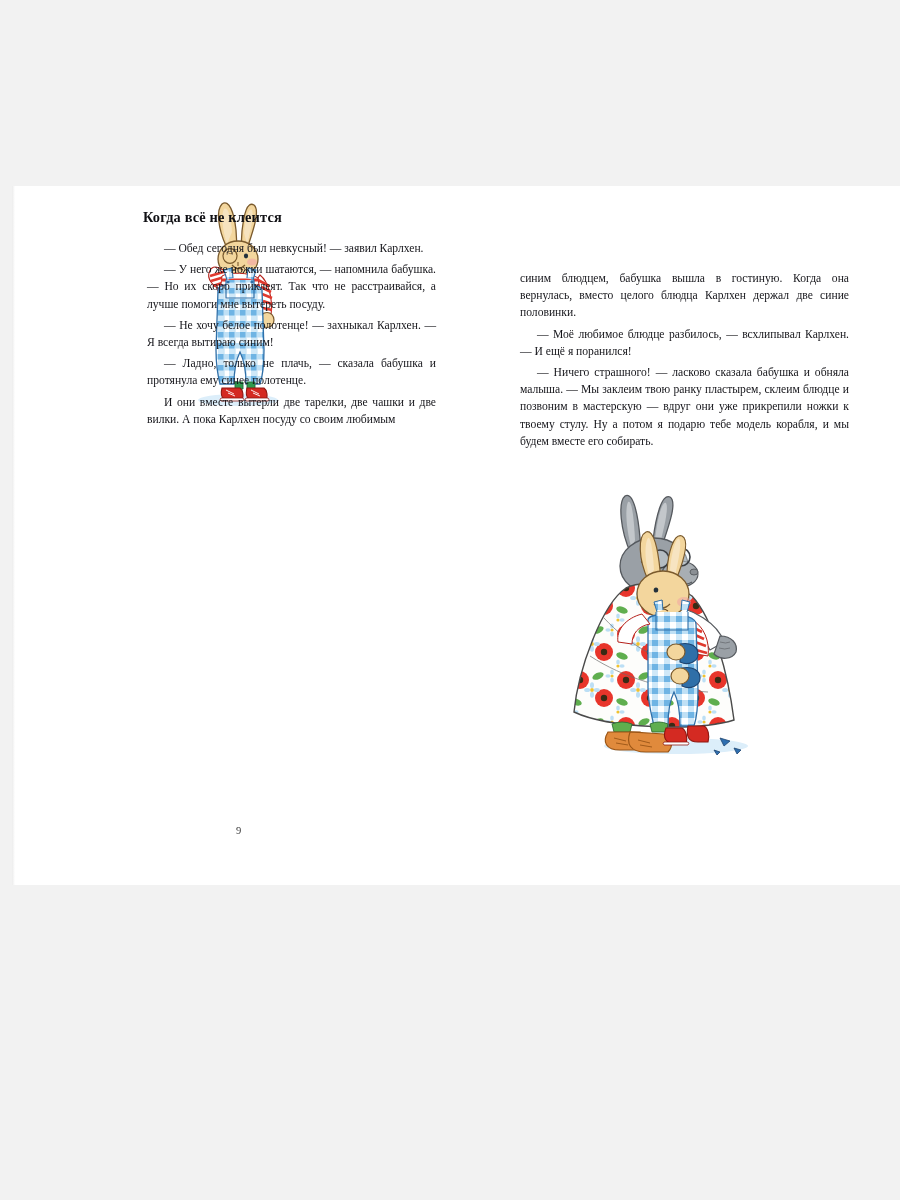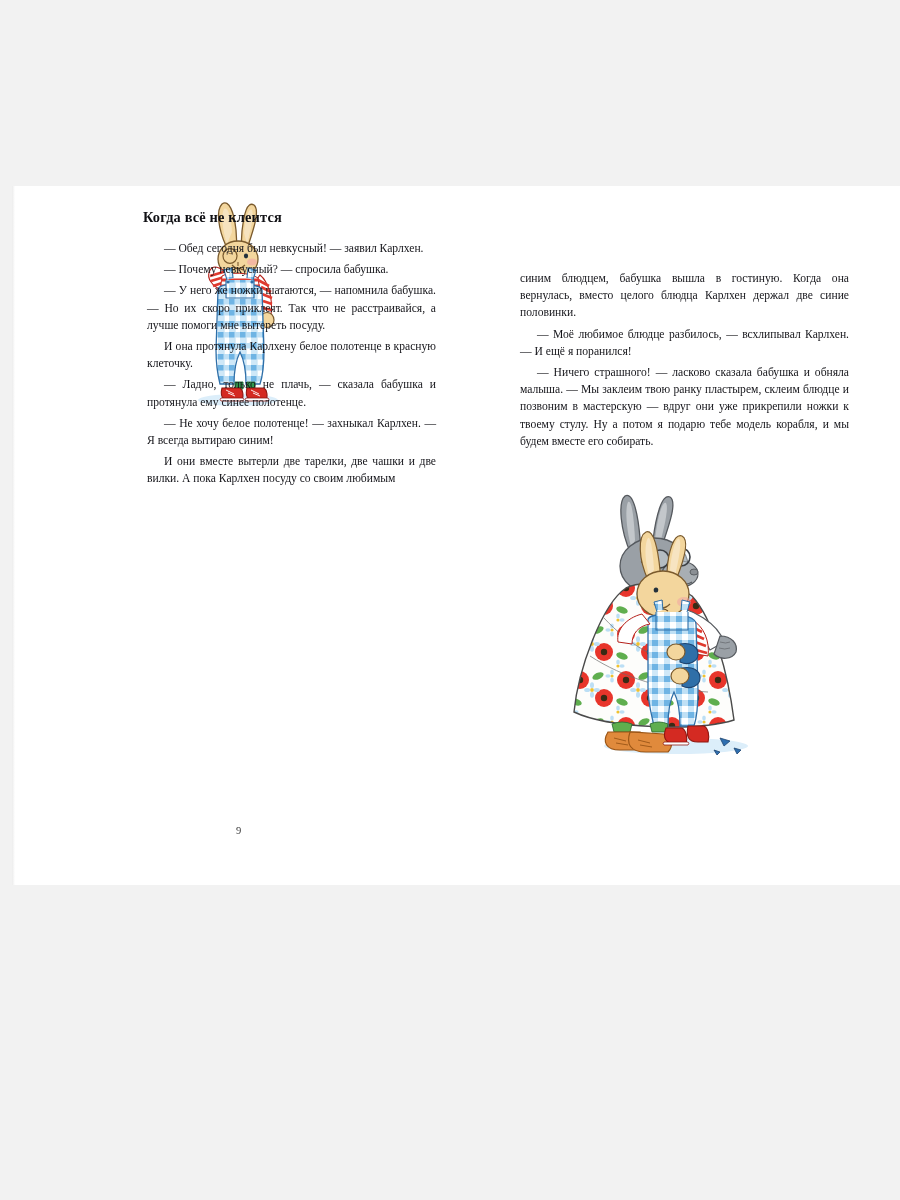--- a/index.html
+++ b/index.html
@@ -353,25 +353,23 @@
           <path d="M152 254 l10 3 -6 5 z"></path>
           <path d="M166 264 l7 2 -4 4 z"></path>
           <path d="M146 266 l6 2 -3 3 z"></path>
         </g>
       </svg>
     </div>
 
     <div class="col col-left">
       <h2 class="chapter-title">Когда всё не клеится</h2>
       <p class="para">— Обед сегодня был невкусный! — заявил Карлхен.</p>
-      <p class="para">— Почему невкусный? — спросила бабушка.</p>
       <p class="para">— У него же ножки шатаются, — напомнила бабушка. — Но их скоро приклеят. Так что не расстраивайся, а лучше помоги мне вытереть посуду.</p>
-      <p class="para">И она протянула Карлхену белое полотенце в красную клеточку.</p>
+      <p class="para">— Не хочу белое полотенце! — захныкал Карлхен. — Я всегда вытираю синим!</p>
       <p class="para">— Ладно, только не плачь, — сказала бабушка и протянула ему синее полотенце.</p>
-      <p class="para">— Не хочу белое полотенце! — захныкал Карлхен. — Я всегда вытираю синим!</p>
       <p class="para">И они вместе вытерли две тарелки, две чашки и две вилки. А пока Карлхен посуду со своим любимым</p>
     </div>
 
     <div class="col col-right">
       <p class="para noindent">синим блюдцем, бабушка вышла в гостиную. Когда она вернулась, вместо целого блюдца Карлхен держал две синие половинки.</p>
       <p class="para">— Моё любимое блюдце разбилось, — всхлипывал Карлхен. — И ещё я поранился!</p>
       <p class="para">— Ничего страшного! — ласково сказала бабушка и обняла малыша. — Мы заклеим твою ранку пластырем, склеим блюдце и позвоним в мастерскую — вдруг они уже прикрепили ножки к твоему стулу. Ну а потом я подарю тебе модель корабля, и мы будем вместе его собирать.</p>
     </div>
 
     <div class="folio">9</div>

